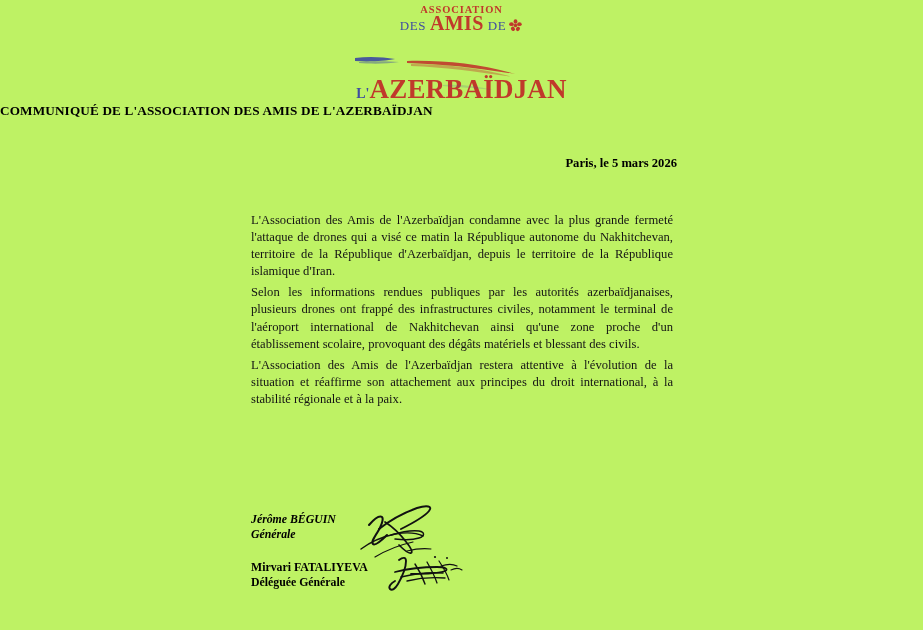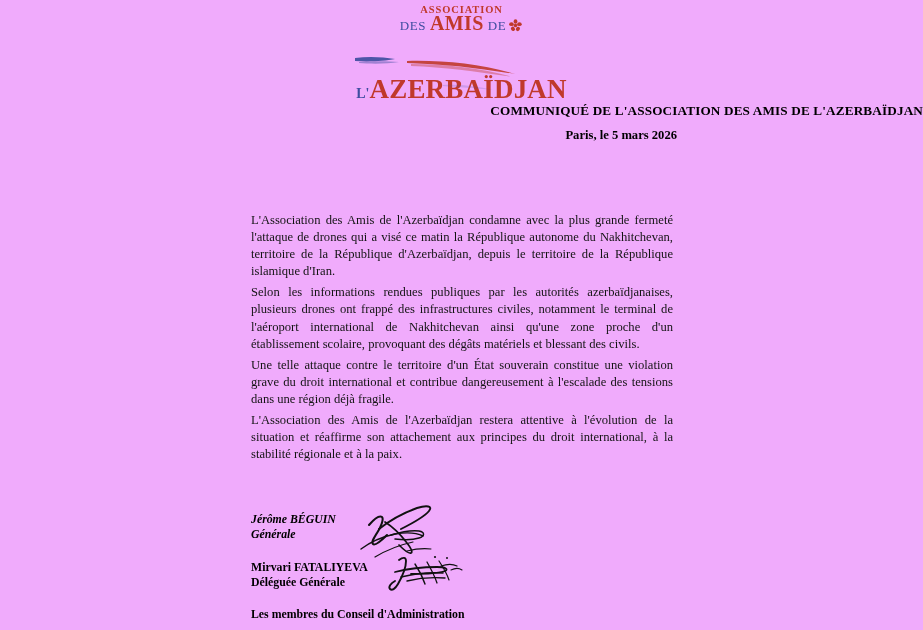--- a/index.html
+++ b/index.html
@@ -14,21 +14,21 @@
     overflow: hidden;
     font-family: "Liberation Serif", "DejaVu Serif", serif;
     color: #1a1a1a;
     position: relative;
   }
 
   .page {
     position: relative;
     width: 923px;
     height: 630px;
-    background: #f0abfc;
+    background: #bef264;
   }
 
   
   .logo-block {
     position: absolute;
     left: 0;
     top: 2px;
     width: 923px;
     height: 90px;
   }
@@ -116,32 +116,32 @@
     width: 230px;
     height: 40px;
   }
 
   
   .doc-title {
     position: absolute;
     left: 0;
     top: 103px;
     width: 923px;
-    text-align: right;
+    text-align: left;
     font-family: "Liberation Serif", "DejaVu Serif", serif;
     font-weight: bold;
     font-size: 13.2px;
     letter-spacing: 0.15px;
     color: #000000;
   }
 
   
   .doc-date {
     position: absolute;
-    top: 128px;
+    top: 156px;
     left: 247px;
     width: 430px;
     text-align: right;
     font-family: "Liberation Serif", "DejaVu Serif", serif;
     font-weight: bold;
     font-size: 12.6px;
     color: #000000;
   }
 
   
@@ -244,21 +244,20 @@
     </div>
   </div>
 
   <div class="doc-title">COMMUNIQUÉ DE L'ASSOCIATION DES AMIS DE L'AZERBAÏDJAN</div>
 
   <div class="doc-date">Paris, le 5 mars 2026</div>
 
   <div class="body-text">
     <p class="para">L'Association des Amis de l'Azerbaïdjan condamne avec la plus grande fermeté l'attaque de drones qui a visé ce matin la République autonome du Nakhitchevan, territoire de la République d'Azerbaïdjan, depuis le territoire de la République islamique d'Iran.</p>
     <p class="para">Selon les informations rendues publiques par les autorités azerbaïdjanaises, plusieurs drones ont frappé des infrastructures civiles, notamment le terminal de l'aéroport international de Nakhitchevan ainsi qu'une zone proche d'un établissement scolaire, provoquant des dégâts matériels et blessant des civils.</p>
-    <p class="para">Une telle attaque contre le territoire d'un État souverain constitue une violation grave du droit international et contribue dangereusement à l'escalade des tensions dans une région déjà fragile.</p>
     <p class="para">L'Association des Amis de l'Azerbaïdjan restera attentive à l'évolution de la situation et réaffirme son attachement aux principes du droit international, à la stabilité régionale et à la paix.</p>
   </div>
 
   <div class="sig-block sig-one">
     <div class="sig-names">
       <span class="sig-name-line">Jérôme BÉGUIN</span>
       <span class="sig-name-line">Générale</span>
     </div>
   </div>
 
@@ -290,15 +289,14 @@
       <path d="M30 12 C 34 18, 38 26, 40 32" stroke-width="1.4"></path>
       <path d="M42 10 C 46 17, 50 25, 52 31" stroke-width="1.3"></path>
       <path d="M54 9 C 58 15, 62 22, 64 28" stroke-width="1.2"></path>
       <path d="M56 14 C 62 12, 68 12, 72 14" stroke-width="1.2"></path>
       <circle cx="50" cy="5" r="1.1" fill="#111111" stroke="none"></circle>
       <circle cx="62" cy="6" r="1.0" fill="#111111" stroke="none"></circle>
       <path d="M66 18 C 70 16, 74 16, 77 18" stroke-width="1.1"></path>
     </g>
   </svg>
 
-  <div class="board-line">Les membres du Conseil d'Administration</div>
 
 </div>
 
 </body></html>

